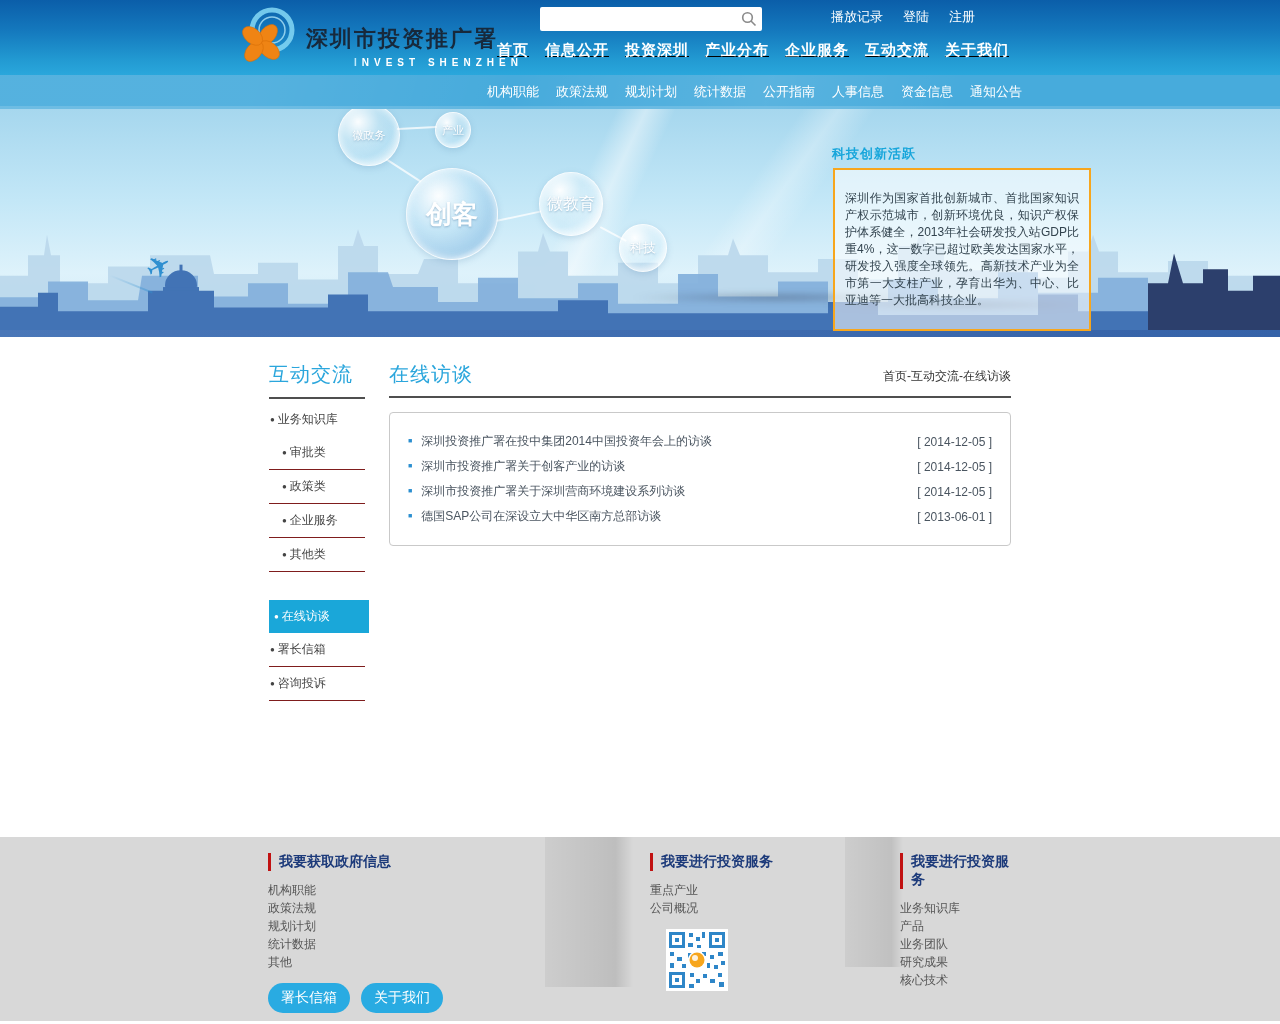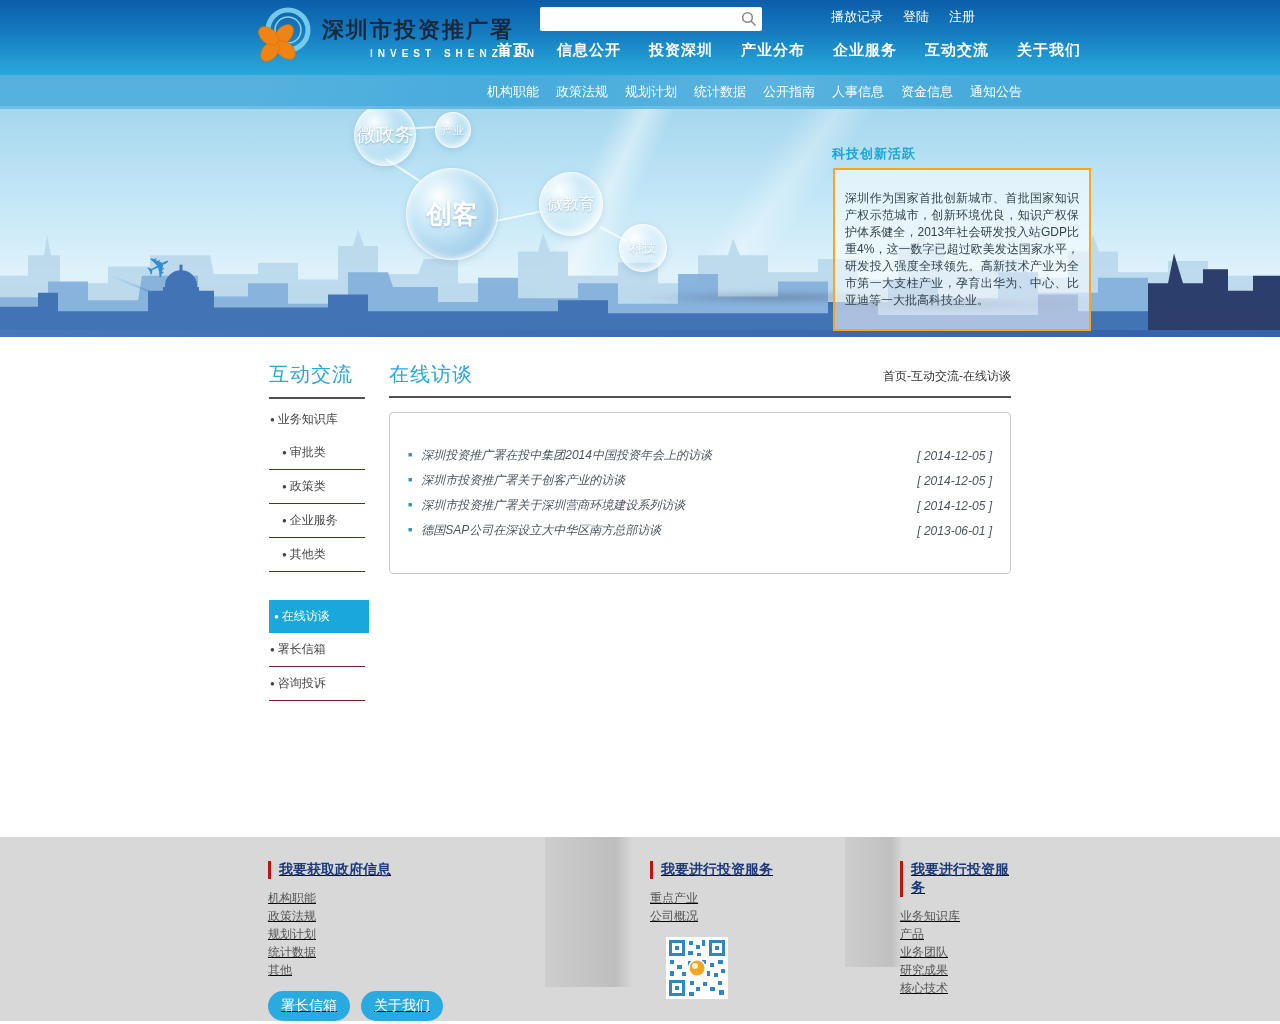--- a/index.html
+++ b/index.html
@@ -9,32 +9,32 @@
     background:#fff; width:1280px; height:1024px; overflow:hidden;
   }
   a { text-decoration:none; cursor:pointer; }
 
   
   .topbar {
     position:relative; height:75px;
     background:linear-gradient(180deg,#0b5ea9 0%,#1478bd 40%,#229ad2 80%,#2aa7dc 100%);
     z-index:5;
   }
-  .logo { position:absolute; left:252px; top:6px; display:flex; align-items:center; }
+  .logo { position:absolute; left:236px; top:6px; display:flex; align-items:flex-end; }
   .logo-ic { width:62px; height:62px; }
   .logo-text { margin-left:8px; }
   .logo-cn { font-size:22px; font-weight:bold; color:#17293c; letter-spacing:2px; }
   .logo-en { font-size:10px; font-weight:bold; color:#fff; letter-spacing:5px; margin-top:3px;padding-left:48px; }
   .logo-en::first-letter { color:#bfe9fa; }
   .search-wrap { position:absolute; left:540px; top:7px; width:222px; height:24px; background:#fff; border-radius:2px; display:flex; align-items:center; }
   .search-input { flex:1; border:none; outline:none; height:20px; margin-left:6px; font-size:12px; background:transparent; }
   .search-icon { width:22px; height:22px; margin-right:2px; display:flex; align-items:center; justify-content:center; cursor:pointer; }
   .top-links { position:absolute; left:795px; top:8px; display:flex; gap:20px;margin-left:36px; }
   .top-links a { color:#fff; font-size:13px; }
-  .main-nav { position:absolute; left:497px; top:41px; display:flex; gap:28px; }
+  .main-nav { position:absolute; left:497px; top:41px; display:flex; gap:16px;text-decoration:underline; }
   .main-nav a { color:#fff; font-size:15px; font-weight:bold; letter-spacing:1px; }
 
   
   .subnav {
     height:34px; background:#47abdc; position:relative; z-index:4;
     display:flex; align-items:center; padding-left:487px; gap:17px;
     box-shadow:inset 0 -3px 0 rgba(255,255,255,.15);
   }
   .subnav::before {
     content:""; position:absolute; inset:0;
@@ -56,21 +56,21 @@
   .banner-strip { position:absolute; left:0; bottom:0; width:100%; height:7px; background:linear-gradient(90deg,#4a77b8,#3562a8); }
 
   .bubble {
     position:absolute; border-radius:50%;
     background:radial-gradient(circle at 32% 28%, rgba(255,255,255,.95) 0%, rgba(255,255,255,.25) 35%, rgba(205,235,250,.2) 60%, rgba(255,255,255,.65) 100%);
     box-shadow:inset 0 0 8px rgba(255,255,255,.9), 0 2px 6px rgba(90,140,180,.25);
     border:1px solid rgba(255,255,255,.85);
     display:flex; align-items:center; justify-content:center;
     color:#fff; text-shadow:0 1px 2px rgba(80,130,170,.5); z-index:6;
   }
-  .b-weizhengwu { left:354px; top:-5px; width:62px; height:62px; font-size:19px; }
+  .b-weizhengwu { left:338px; top:-5px; width:62px; height:62px; font-size:11px; }
   .b-chanye    { left:435px; top:3px;  width:36px; height:36px; font-size:11px; }
   .b-chuangke  { left:406px; top:59px; width:92px; height:92px; font-size:26px; font-weight:bold;
                  background:radial-gradient(circle at 35% 30%, rgba(255,255,255,.95) 0%, rgba(190,225,245,.55) 40%, rgba(130,185,225,.6) 72%, rgba(255,255,255,.7) 100%); }
   .b-weijiaoyu { left:539px; top:63px; width:64px; height:64px; font-size:16px; }
   .b-keji      { left:619px; top:115px; width:48px; height:48px; font-size:13px; }
   .bub-line { position:absolute; height:2px; background:rgba(255,255,255,.75); border-radius:2px; z-index:5; transform-origin:left center; }
   .l1 { left:397px; top:19px;  width:40px; transform:rotate(-3deg); }
   .l2 { left:386px; top:49px;  width:42px; transform:rotate(33deg); }
   .l3 { left:496px; top:111px; width:46px; transform:rotate(-12deg); }
   .l4 { left:600px; top:117px; width:30px; transform:rotate(28deg); }
@@ -98,32 +98,32 @@
   .side-item { width:96px; font-size:12px; color:#444; padding:8px 0 8px 1px; border-bottom:1px solid #7f1d1d; cursor:pointer; }
   .side-item::before { content:"●"; font-size:8px; margin-right:3px; vertical-align:1px; }
   .side-item.sub { padding-left:13px; }
   .side-item.no-line { border-bottom:none; }
   .side-item.active { background:#1aa7d9; color:#fff; width:100px; padding:8px 0 8px 5px; border-bottom:none; margin-top:28px; }
 
   .mainpanel { flex:1; }
   .main-head { display:flex; justify-content:space-between; align-items:flex-end; border-bottom:2px solid #4f4f4f; padding-bottom:8px; }
   .main-title { font-size:20px; color:#2ba6dc; letter-spacing:1px; }
   .breadcrumb { font-size:12px; color:#333; padding-bottom:3px; }
-  .list-box { margin-top:14px; border:1px solid #c9c9c9; border-radius:4px; padding:30px 18px; min-height:104px;font-style:italic; }
+  .list-box { margin-top:14px; border:1px solid #c9c9c9; border-radius:4px; padding:16px 18px; min-height:104px; }
   .article { display:flex; justify-content:space-between; align-items:center; padding:4px 0; }
   .article .t { font-size:12px; color:#4a5560; cursor:pointer; }
   .article .t::before { content:"■"; color:#2b8fd0; font-size:7px; margin-right:9px; vertical-align:2px; }
   .article .d { font-size:12px; color:#4a5560; white-space:nowrap; margin-left:20px; }
 
   
   footer { position:relative; background:#d8d8d8; height:184px; padding-top:16px; }
   .f-shadow { position:absolute; top:0; pointer-events:none; }
   .fs1 { left:545px; width:88px; height:150px; background:linear-gradient(90deg, rgba(0,0,0,.05), rgba(0,0,0,.12) 80%, rgba(0,0,0,0)); }
   .fs2 { left:845px; width:58px; height:130px; background:linear-gradient(90deg, rgba(0,0,0,.05), rgba(0,0,0,.11) 80%, rgba(0,0,0,0)); }
-  .f-cols { width:770px; margin:8px auto; display:flex; position:relative; z-index:2;text-decoration:underline; }
+  .f-cols { width:770px; margin:0 auto; display:flex; position:relative; z-index:2; }
   .f-col1 { width:395px; padding-left:13px; }
   .f-col2 { width:250px; }
   .f-col3 { width:122px; }
   .f-head { font-size:14px; font-weight:bold; color:#1c3a7a; border-left:3px solid #c11212; padding-left:8px; margin-bottom:10px; }
   .f-link { display:block; font-size:12px; color:#555; line-height:18px; margin-bottom:0; }
   .f-buttons { margin-top:12px; display:flex; gap:11px; }
   .f-btn { background:#29abe2; color:#fff; font-size:14px; padding:6px 0; width:82px; text-align:center; border-radius:15px; border:none; cursor:pointer; font-family:inherit; }
   .qr { margin-top:12px; margin-left:16px; width:62px; height:62px; display:block; }
 </style>
 </head>

